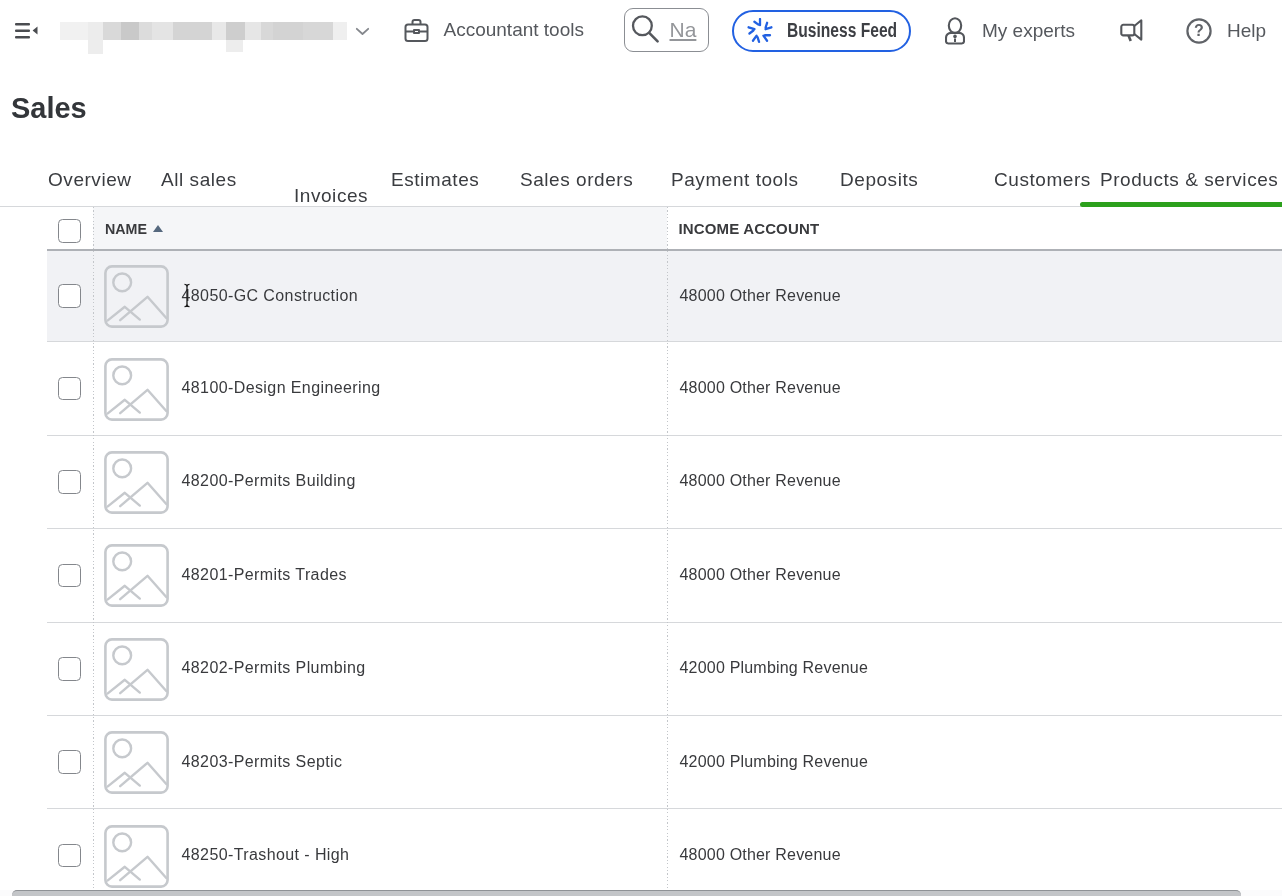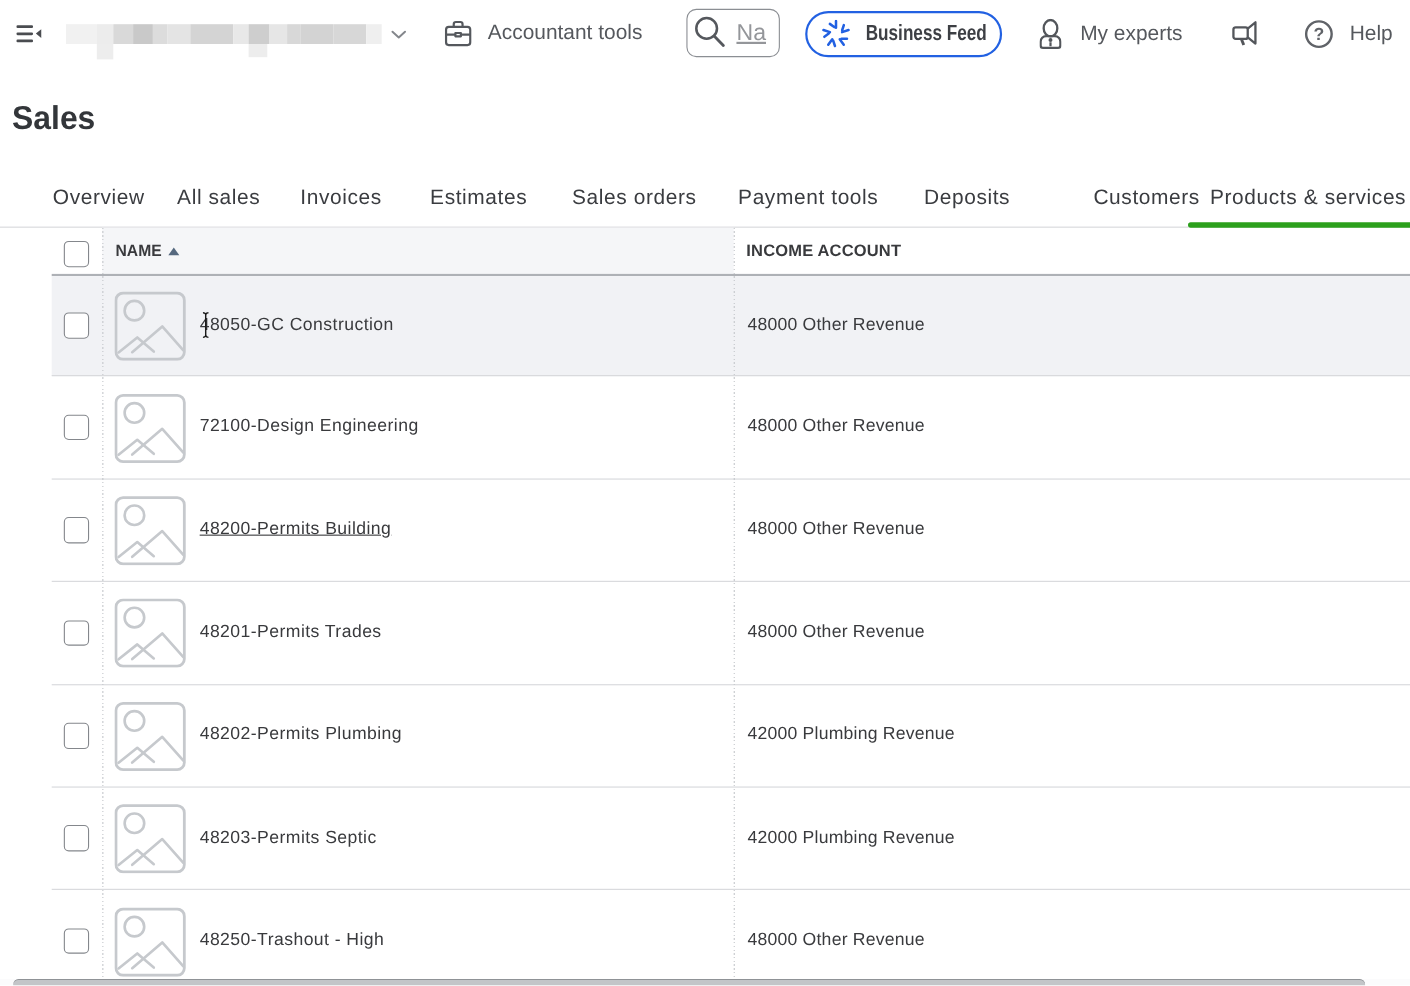--- a/index.html
+++ b/index.html
@@ -110,21 +110,21 @@
   <svg class="abs" style="left:1186px;top:18px" width="26" height="26" viewBox="0 0 26 26">
     <circle cx="13" cy="13" r="11.6" fill="none" stroke="#606368" stroke-width="2.2"></circle>
     <text x="13" y="18.3" text-anchor="middle" font-family="Liberation Sans" font-size="16" font-weight="700" fill="#606368">?</text>
   </svg>
   <div class="abs" style="left:1227px;top:21.2px;font-size:19px;color:#55585d;line-height:19px;text-align:right;">Help</div>
 
   <div class="abs" style="left:11px;top:92.5px;font-size:30px;font-weight:700;color:#33363a;line-height:30px;transform:scaleX(0.965);transform-origin:left top;">Sales</div>
 
   <div class="tab" style="left:48px;">Overview</div>
   <div class="tab" style="left:161px;">All sales</div>
-  <div class="tab" style="left:273px;">Invoices</div>
+  <div class="tab" style="left:294px;margin-top:16px;">Invoices</div>
   <div class="tab" style="left:391px;">Estimates</div>
   <div class="tab" style="left:520px;">Sales orders</div>
   <div class="tab" style="left:671px;">Payment tools</div>
   <div class="tab" style="left:840px;">Deposits</div>
   <div class="tab" style="left:962px;margin-left:32px;">Customers</div>
   <div class="tab" style="left:1100px;">Products &amp; services</div>
 
   <div class="abs" style="left:0;top:206px;width:1282px;height:1px;background:#d6d8db;"></div>
   <div class="abs" style="left:1080px;top:201.5px;width:202px;height:5.5px;background:#2ca01c;border-radius:3px 0 0 3px;"></div>
 
@@ -152,33 +152,33 @@
       <div class="sep" style="top:434.8px;"></div>
       <div class="cbx" style="left:57.5px;top:376.8px;"></div>
       <div class="abs icon-ph" style="top:357.6px;"><svg width="65" height="63" viewBox="0 0 65 63">
   <g fill="none" stroke="#c6c9cd" stroke-linecap="round" stroke-linejoin="round">
     <rect x="1.4" y="1.4" width="62.2" height="60.2" rx="6.5" stroke-width="2.6"></rect>
     <circle cx="18.2" cy="17.4" r="8.9" stroke-width="2.4"></circle>
     <path d="M3.8 55.4 L20.8 41.8 L35.8 54.6" stroke-width="2.4"></path>
     <path d="M16.2 55.2 L43.5 31.8 L62.5 53.2" stroke-width="2.4"></path>
   </g>
         </svg></div>
-      <div class="rowtext" style="left:181.5px;top:380.0px;">72100-Design Engineering</div>
+      <div class="rowtext" style="left:181.5px;top:380.0px;">48100-Design Engineering</div>
       <div class="rowtext2" style="left:679.5px;top:380.0px;">48000 Other Revenue</div>
       <div class="sep" style="top:528.2px;"></div>
       <div class="cbx" style="left:57.5px;top:470.2px;"></div>
       <div class="abs icon-ph" style="top:451.0px;"><svg width="65" height="63" viewBox="0 0 65 63">
   <g fill="none" stroke="#c6c9cd" stroke-linecap="round" stroke-linejoin="round">
     <rect x="1.4" y="1.4" width="62.2" height="60.2" rx="6.5" stroke-width="2.6"></rect>
     <circle cx="18.2" cy="17.4" r="8.9" stroke-width="2.4"></circle>
     <path d="M3.8 55.4 L20.8 41.8 L35.8 54.6" stroke-width="2.4"></path>
     <path d="M16.2 55.2 L43.5 31.8 L62.5 53.2" stroke-width="2.4"></path>
   </g>
         </svg></div>
-      <div class="rowtext" style="left:181.5px;top:473.4px;text-decoration:underline;">48200-Permits Building</div>
+      <div class="rowtext" style="left:181.5px;top:473.4px;">48200-Permits Building</div>
       <div class="rowtext2" style="left:679.5px;top:473.4px;">48000 Other Revenue</div>
       <div class="sep" style="top:621.6px;"></div>
       <div class="cbx" style="left:57.5px;top:563.6px;"></div>
       <div class="abs icon-ph" style="top:544.4px;"><svg width="65" height="63" viewBox="0 0 65 63">
   <g fill="none" stroke="#c6c9cd" stroke-linecap="round" stroke-linejoin="round">
     <rect x="1.4" y="1.4" width="62.2" height="60.2" rx="6.5" stroke-width="2.6"></rect>
     <circle cx="18.2" cy="17.4" r="8.9" stroke-width="2.4"></circle>
     <path d="M3.8 55.4 L20.8 41.8 L35.8 54.6" stroke-width="2.4"></path>
     <path d="M16.2 55.2 L43.5 31.8 L62.5 53.2" stroke-width="2.4"></path>
   </g>

